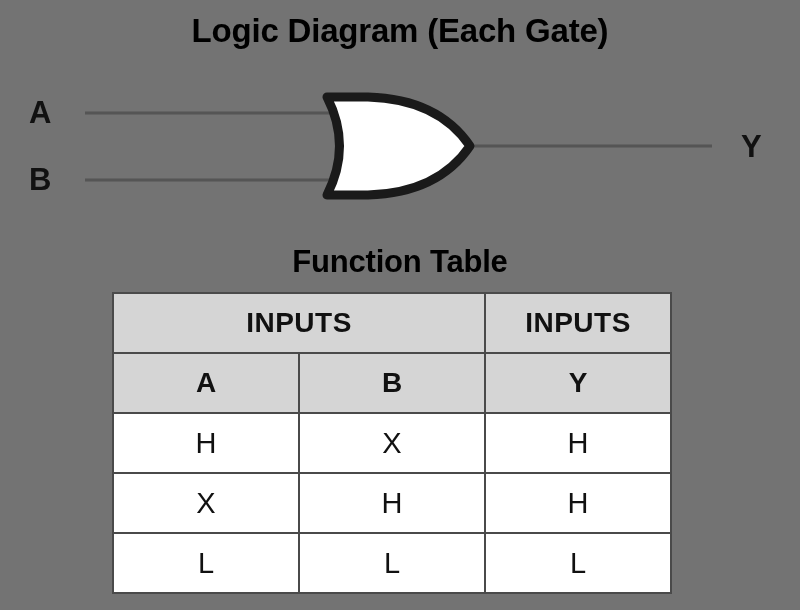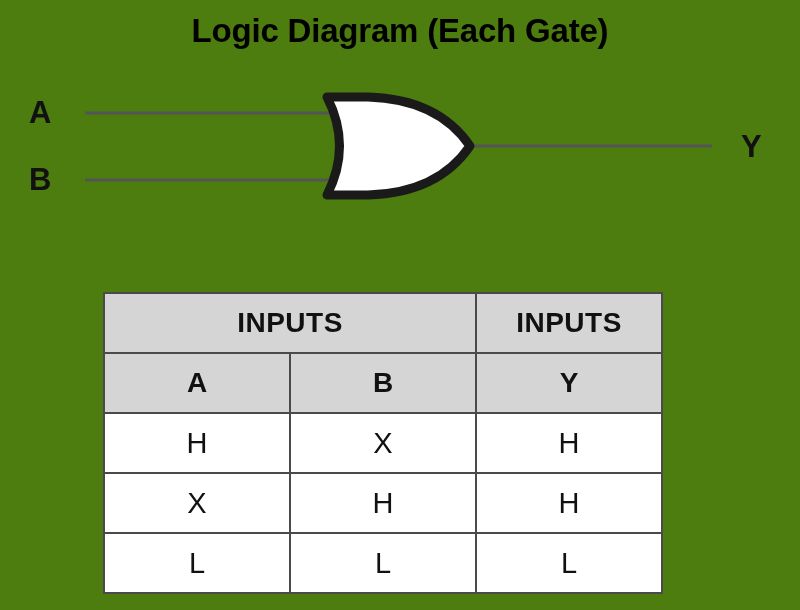--- a/index.html
+++ b/index.html
@@ -9,21 +9,21 @@
     background: #ffffff;
   }
   body {
     font-family: "Liberation Sans", sans-serif;
     color: #111111;
   }
   #page {
     position: relative;
     width: 800px;
     height: 610px;
-    background: #4d7c0f;
+    background: #737373;
     overflow: hidden;
   }
 
   
   .title {
     position: absolute;
     left: 0;
     width: 800px;
     text-align: center;
     font-weight: bold;
@@ -66,21 +66,21 @@
     left: 0;
     top: 0;
     width: 800px;
     height: 180px;
     display: block;
   }
 
   
   #function-table {
     position: absolute;
-    left: 103px;
+    left: 112px;
     top: 292px;
     width: 560px;
     border-collapse: collapse;
     table-layout: fixed;
     background: #ffffff;
   }
   #function-table td,
   #function-table th {
     border: 2px solid #4a4a4a;
     text-align: center;
@@ -133,20 +133,21 @@
 
       <path d="M 327 37
                Q 352 86 327 135
                L 368 135
                Q 438 133 470 86
                Q 438 39 368 37
                Z" fill="#ffffff" stroke="#1a1a1a" stroke-width="9" stroke-linejoin="round" stroke-linecap="round"></path>
     </svg>
   </div>
 
+  <div class="title" id="table-title">Function Table</div>
 
   <table id="function-table">
     <thead>
       <tr>
         <th class="group-head" colspan="2">INPUTS</th>
         <th class="group-head">INPUTS</th>
       </tr>
       <tr>
         <th class="sub-head col-a">A</th>
         <th class="sub-head col-b">B</th>

